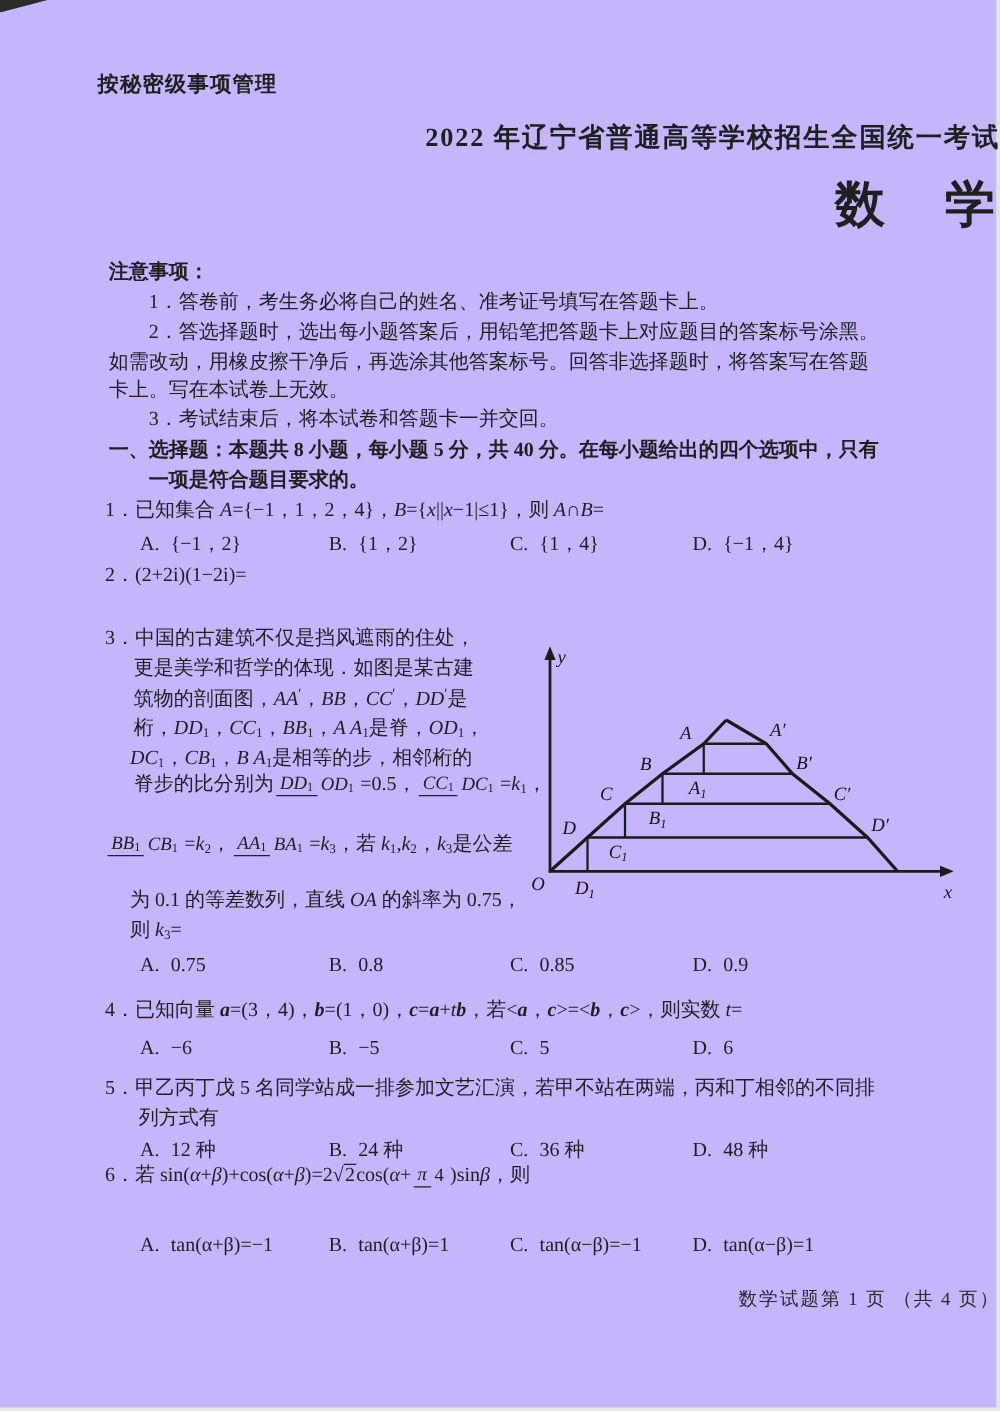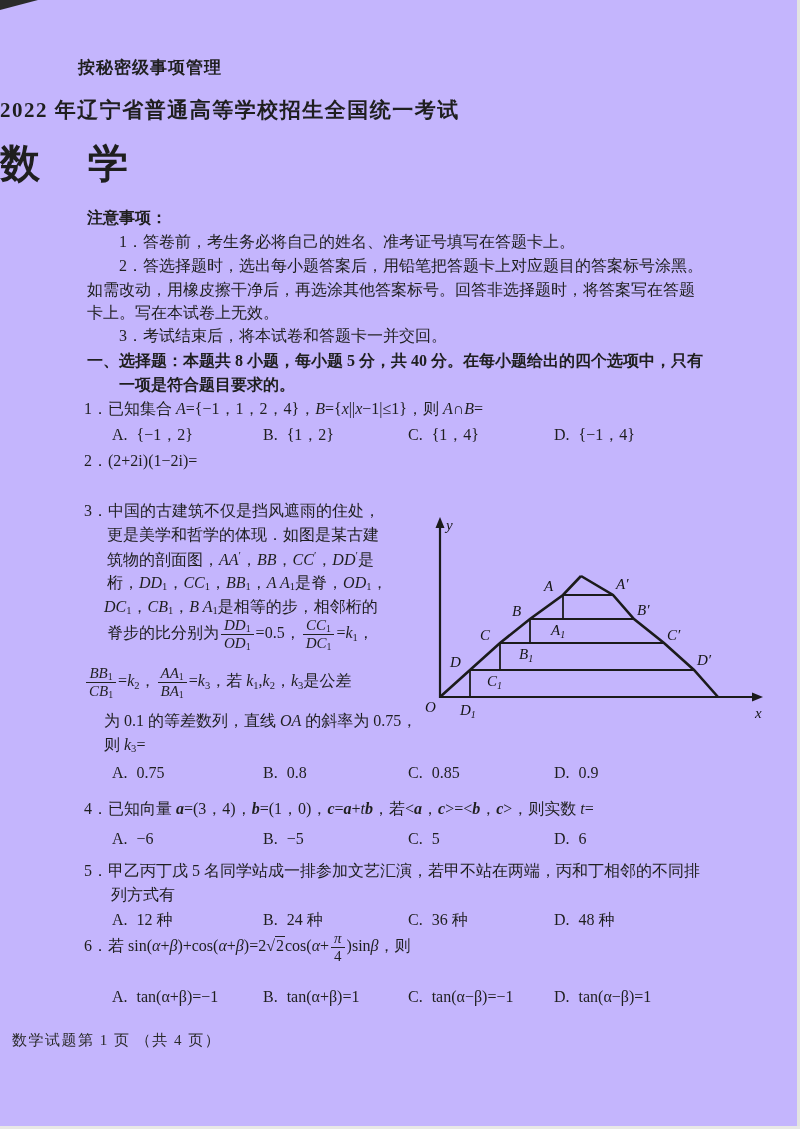--- a/index.html
+++ b/index.html
@@ -7,39 +7,39 @@
     position:relative;
     width:800px;height:1129px;
     margin:0 auto;
     background:#c4b5fd;
     font-family:"Liberation Serif","DejaVu Serif",serif;
     color:#1f1f1f;
     overflow:hidden;
   }
   .line{position:absolute;white-space:nowrap;font-size:16px;line-height:1.35;}
   .bold{font-weight:700;}
-  .center{left:0;right:0;text-align:left;}
+  .center{left:0;right:0;text-align:right;}
   .classification{font-size:17px;font-weight:700;letter-spacing:1px;}
   .exam-title{font-size:21px;font-weight:700;letter-spacing:1.5px;}
   .subject-title{font-size:40px;font-weight:700;letter-spacing:4px;}
   .footer-line{font-size:15px;letter-spacing:1.5px;color:#2a2a2a;padding-left:12px;}
   
   .opts{
     position:absolute;left:112px;right:24px;
     display:grid;grid-template-columns:151px 145px 146px auto;
     font-size:16px;white-space:nowrap;
   }
   .opt-label{margin-right:9px;}
   
   .i{font-style:italic;}
   .b{font-style:italic;font-weight:700;}
   .sub{font-size:66%;vertical-align:-16%;}
   .sup{font-size:70%;vertical-align:38%;}
   .frac{
-    display:inline-flex;flex-direction:column;align-items:center;
+    display:inline-flex;flex-direction:row;align-items:center;
     vertical-align:middle;line-height:1.15;font-size:15px;
     margin:0 2px;text-align:center;
   }
   .frac .num{border-bottom:1.4px solid #222;padding:0 3px;}
   .frac .den{padding:0 3px;}
   .sqrt{white-space:nowrap;}
   .sqrt .rbar{border-top:1.6px solid #222;padding:0 1px;}
   
   .fig{position:absolute;left:424px;top:512px;}
   .fig line, .fig polyline{stroke:#1b1b1b;fill:none;}

